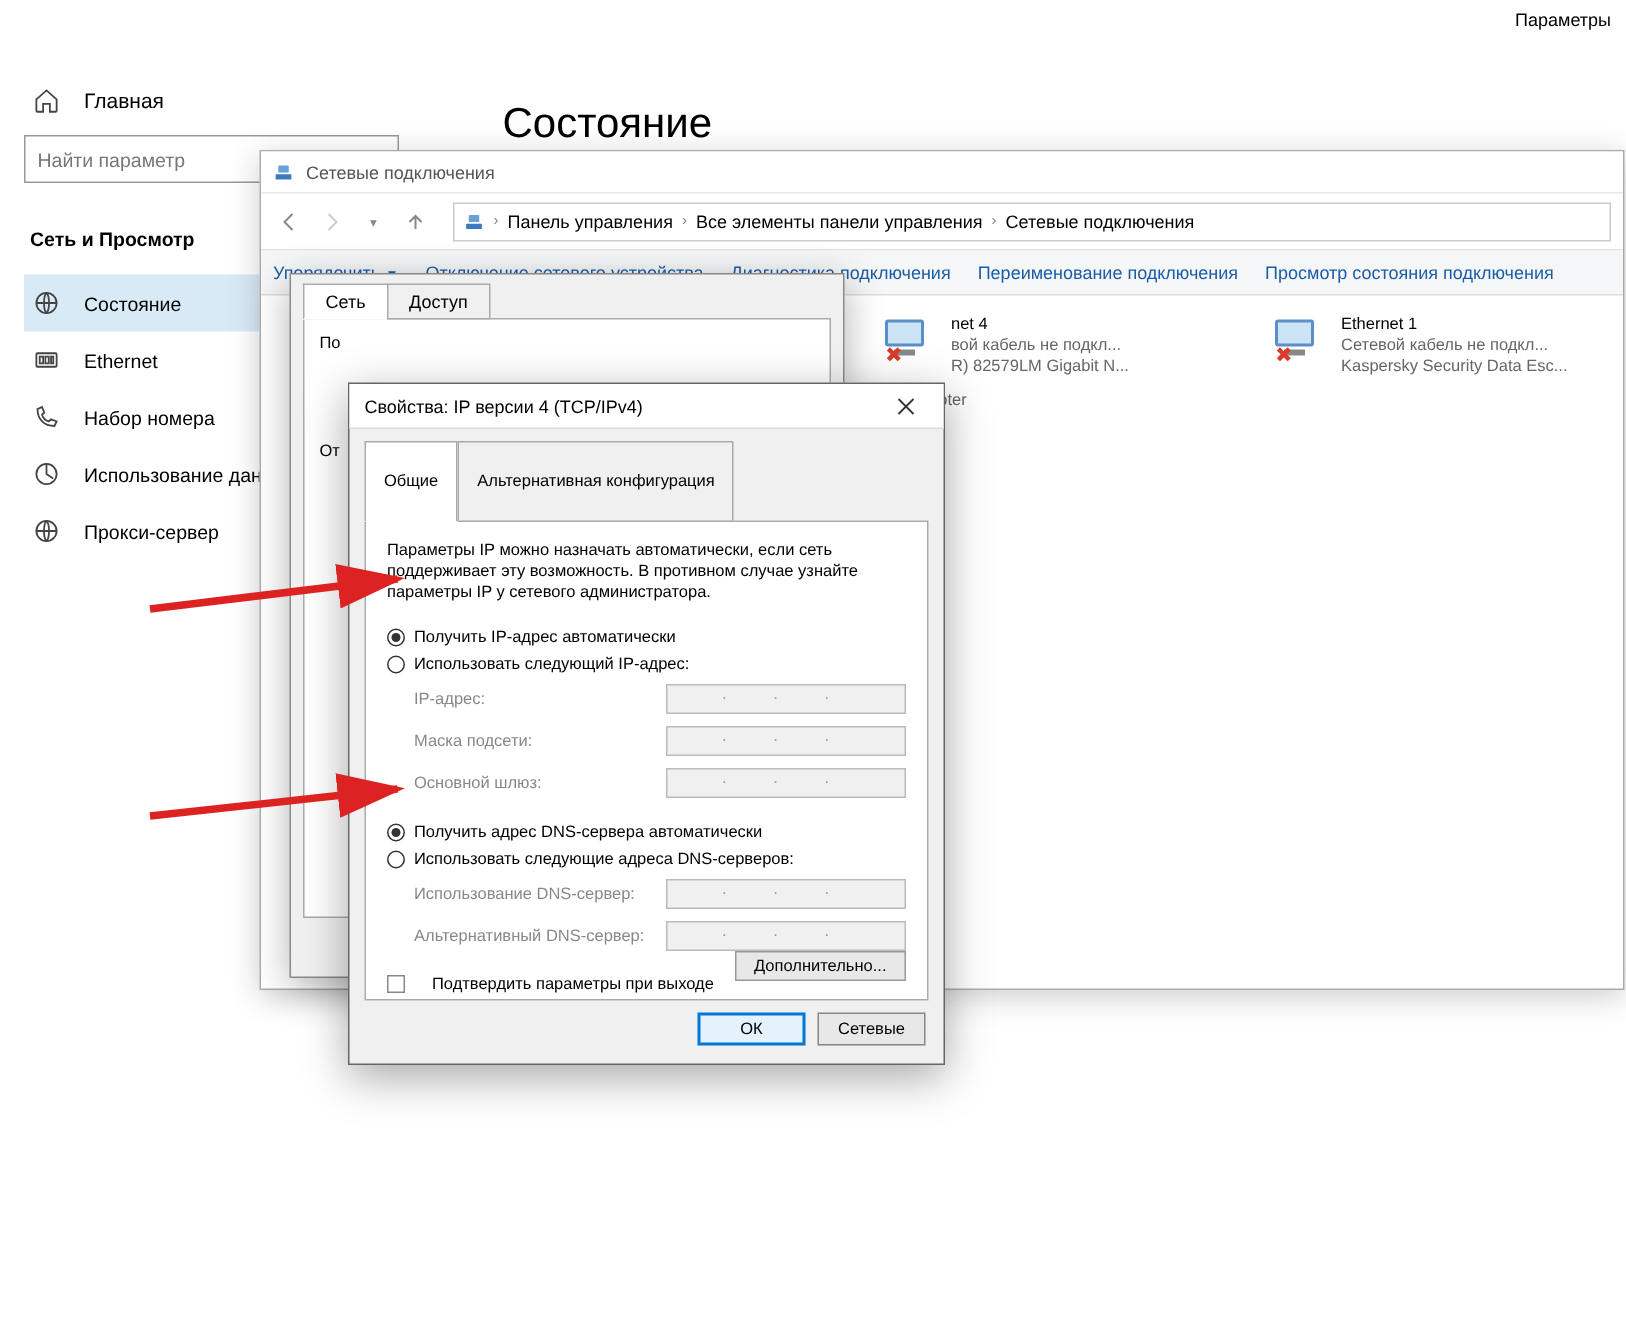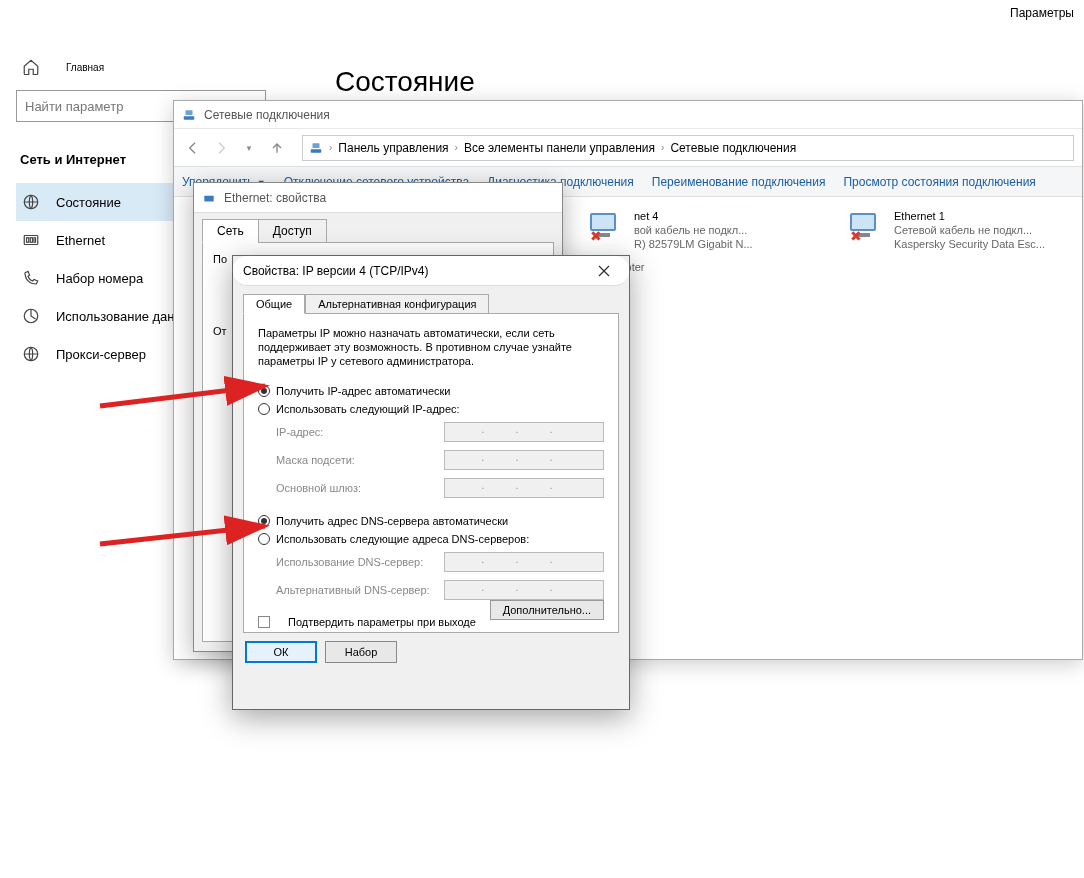--- a/index.html
+++ b/index.html
@@ -3,21 +3,21 @@
 <meta charset="utf-8">
 <style>
 * { box-sizing: border-box; margin: 0; padding: 0; font-family: "Segoe UI", Tahoma, sans-serif; }
 body { width: 1084px; height: 878px; background: #fff; overflow: hidden; position: relative; font-size: 12px; }
 
 
 .settings-window { position: absolute; top: 0; left: 0; width: 1084px; height: 878px; background: #fff; }
 .settings-titlebar { height: 30px; padding: 6px 10px; font-size: 12px; color: #000; text-align: right; }
 .settings-body { display: flex; height: calc(100% - 30px); }
 .settings-sidebar { width: 305px; padding: 20px 0 0 16px; border-right: none; }
-.home-link { display: flex; align-items: center; gap: 26px; font-size: 10px; padding: 8px 0 14px 6px; }
+.home-link { display: flex; align-items: center; gap: 16px; font-size: 14px; padding: 8px 0 14px 6px; }
 .search-box { width: 250px; height: 32px; border: 1px solid #999; background: #fff; padding: 0 8px; font-size: 13px; color: #666; display: flex; align-items: center; justify-content: space-between; margin-bottom: 24px; }
 .section-title { font-size: 13px; font-weight: 600; padding: 6px 0 16px 4px; }
 .nav-item { display: flex; align-items: center; gap: 16px; padding: 10px 6px; font-size: 13px; cursor: default; }
 .nav-item.active { background: #d9eaf7; }
 .nav-icon { width: 18px; height: 18px; display: inline-flex; align-items: center; justify-content: center; color: #444; }
 
 .settings-main { flex: 1; padding: 36px 30px; }
 .page-heading { font-size: 28px; font-weight: 300; }
 
 
@@ -38,40 +38,40 @@
 
 .props-window { position: absolute; top: 182px; left: 193px; width: 370px; height: 470px; background: #f0f0f0; border: 1px solid #888; box-shadow: 0 6px 24px rgba(0,0,0,0.3); }
 .props-titlebar { height: 30px; background: #fff; display: flex; align-items: center; padding: 0 8px; gap: 8px; font-size: 12px; color: #555; border-bottom: 1px solid #ddd; }
 .tabs { display: flex; padding: 6px 8px 0 8px; }
 .tab { padding: 4px 14px; border: 1px solid #aaa; background: #fff; font-size: 12px; margin-right: -1px; }
 .tab.active { border-bottom: 1px solid #fff; }
 .tab.inactive { background: #f0f0f0; }
 
 
 .ipv4-window { position: absolute; top: 255px; left: 232px; width: 398px; height: 455px; background: #f0f0f0; border: 1px solid #666; box-shadow: 0 8px 28px rgba(0,0,0,0.35); }
-.ipv4-titlebar { height: 30px; background: #fff; display: flex; align-items: center; justify-content: space-between; padding: 0 4px 0 10px; font-size: 12px; border-bottom: 1px solid #ddd; border-radius: 14px; }
+.ipv4-titlebar { height: 30px; background: #fff; display: flex; align-items: center; justify-content: space-between; padding: 0 4px 0 10px; font-size: 12px; border-bottom: 1px solid #ddd; }
 .close-btn { width: 42px; height: 28px; display: flex; align-items: center; justify-content: center; font-size: 14px; }
 .ipv4-tabs { display: flex; padding: 8px 10px 0 10px; }
-.ipv4-tab { padding: 3px 12px; border: 1px solid #aaa; background: #fff; font-size: 11px; }
+.ipv4-tab { padding: 20px 12px; border: 1px solid #aaa; background: #fff; font-size: 11px; }
 .ipv4-tab.active { border-bottom-color: #fff; position: relative; z-index: 2; }
 .ipv4-tab.inactive { background: #f0f0f0; }
 .ipv4-panel { margin: -1px 10px 8px 10px; border: 1px solid #aaa; background: #fff; padding: 12px 14px 14px 14px; height: 320px; position: relative; }
 .desc { font-size: 11px; line-height: 14px; margin-bottom: 14px; }
 .radio-row { display: flex; align-items: center; gap: 6px; font-size: 11px; padding: 3px 0; }
 .radio { width: 12px; height: 12px; border: 1px solid #333; border-radius: 50%; display: inline-flex; align-items: center; justify-content: center; }
 .radio.checked::after { content: ""; width: 6px; height: 6px; background: #333; border-radius: 50%; }
 .field-row { display: flex; align-items: center; justify-content: space-between; padding: 4px 0 4px 18px; }
 .field-label { font-size: 11px; color: #888; }
 .ip-input { width: 160px; height: 20px; border: 1px solid #bbb; background: #fff; font-size: 11px; text-align: center; color: #aaa; letter-spacing: 14px; }
 .ip-input.disabled { background: #f0f0f0; color: #999; }
 .section-gap { height: 10px; }
 .checkbox-row { display: flex; align-items: center; gap: 18px; font-size: 11px; padding-top: 12px; }
 .checkbox { width: 12px; height: 12px; border: 1px solid #888; background: #fff; }
 .adv-btn { position: absolute; right: 14px; bottom: 12px; padding: 3px 12px; border: 1px solid #999; background: #e8e8e8; font-size: 11px; }
-.ipv4-buttons { display: flex; justify-content: flex-start; gap: 8px; padding: 0 12px; }
+.ipv4-buttons { display: flex; justify-content: flex-end; gap: 8px; padding: 0 12px; }
 .dlg-btn { width: 72px; height: 22px; border: 1px solid #888; background: #e8e8e8; font-size: 11px; }
 .dlg-btn.primary { border: 2px solid #0078d7; background: #e5f1fb; }
 
 
 .arrow { position: absolute; pointer-events: none; }
 .arrow svg { overflow: visible; }
 
 
 svg { display: block; }
 </style>
@@ -94,21 +94,21 @@
       </div>
       <div class="search-box">
         <span style="color:#777">Найти параметр</span>
         <span>
           <svg width="14" height="14" viewBox="0 0 24 24" fill="none" stroke="#666" stroke-width="2">
               <circle cx="10" cy="10" r="7"></circle>
               <line x1="20" y1="20" x2="15" y2="15"></line>
             </svg>
         </span>
       </div>
-      <div class="section-title">Сеть и Интернет</div>
+      <div class="section-title">Сеть и Просмотр</div>
 
       <div class="nav-item active">
         <span class="nav-icon">
             <svg width="18" height="18" viewBox="0 0 24 24" fill="none" stroke="#444" stroke-width="1.6">
               <circle cx="12" cy="12" r="9"></circle>
               <path d="M3 12h18M12 3c3 3 3 15 0 18M12 3c-3 3-3 15 0 18"></path>
             </svg>
           </span>
         <span>Состояние</span>
       </div>
@@ -235,28 +235,20 @@
         <div class="line1">Ethernet 1</div>
         <div class="line2">Сетевой кабель не подкл...</div>
         <div class="line3">Kaspersky Security Data Esc...</div>
       </div>
     </div>
   </div>
   <div style="position:absolute;left:432px;top:160px;font-size:11px;color:#666">Adapter</div>
 </div>
 
 <div class="props-window">
-  <div class="props-titlebar">
-    <span>
-        <svg width="14" height="14" viewBox="0 0 24 24" fill="#3a7abd">
-          <rect x="4" y="8" width="16" height="10" rx="1"></rect>
-        </svg>
-      </span>
-    <span>Ethernet: свойства</span>
-  </div>
   <div class="tabs">
     <div class="tab active">Сеть</div>
     <div class="tab inactive">Доступ</div>
   </div>
   <div style="margin:-1px 8px 8px 8px;border:1px solid #aaa;background:#fff;height:400px;padding:10px;font-size:11px">
     <div style="margin-bottom:60px">По</div>
     <div>От</div>
   </div>
 </div>
 
@@ -318,21 +310,21 @@
     </div>
 
     <div class="checkbox-row">
       <span class="checkbox"></span>
       <span>Подтвердить параметры при выходе</span>
     </div>
     <button class="adv-btn">Дополнительно...</button>
   </div>
   <div class="ipv4-buttons">
     <button class="dlg-btn primary">ОК</button>
-    <button class="dlg-btn">Набор</button>
+    <button class="dlg-btn">Сетевые</button>
   </div>
 </div>
 
 <div class="arrow" style="top:380px;left:100px">
   <svg width="180" height="30">
       <defs>
         <marker id="ah1" markerWidth="10" markerHeight="10" refX="8" refY="3" orient="auto">
           <path d="M0,0 L9,3 L0,6 z" fill="#d22"></path>
         </marker>
       </defs>

